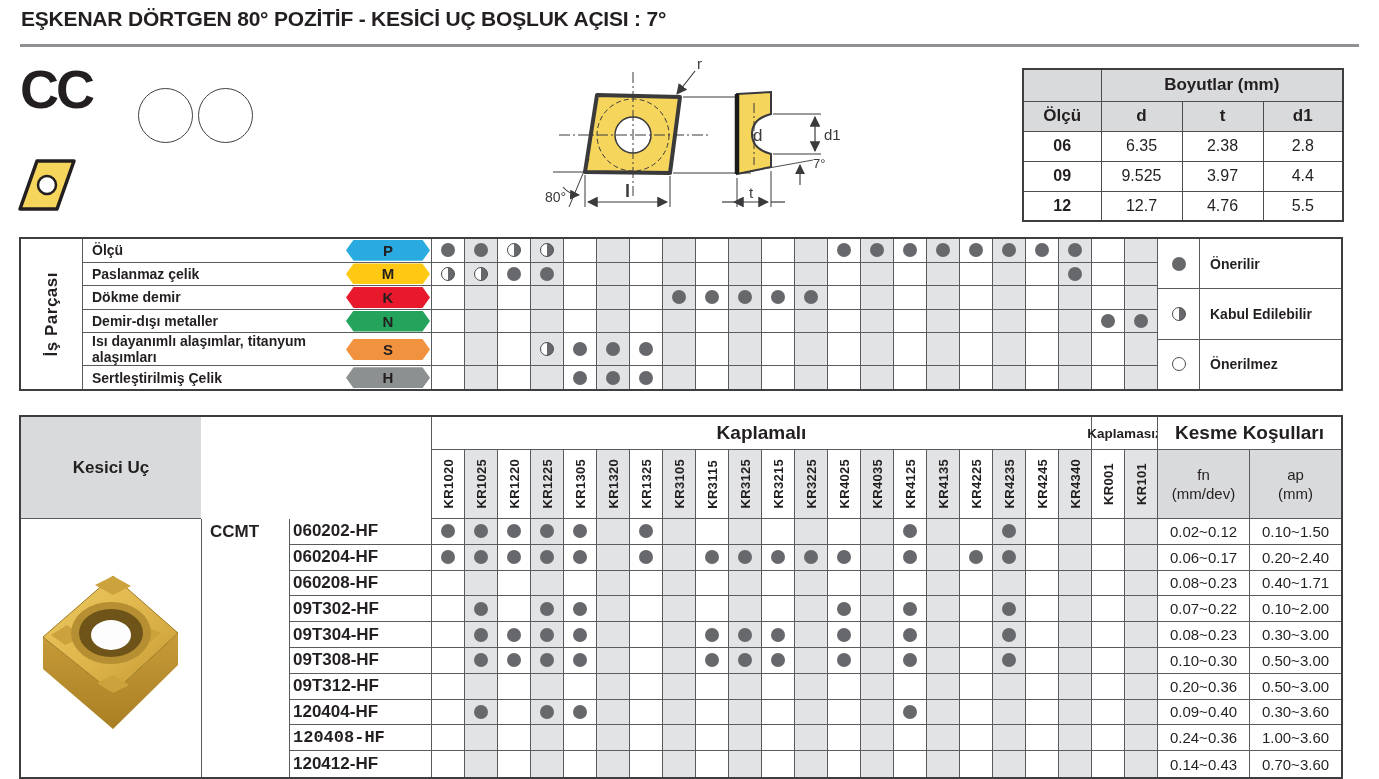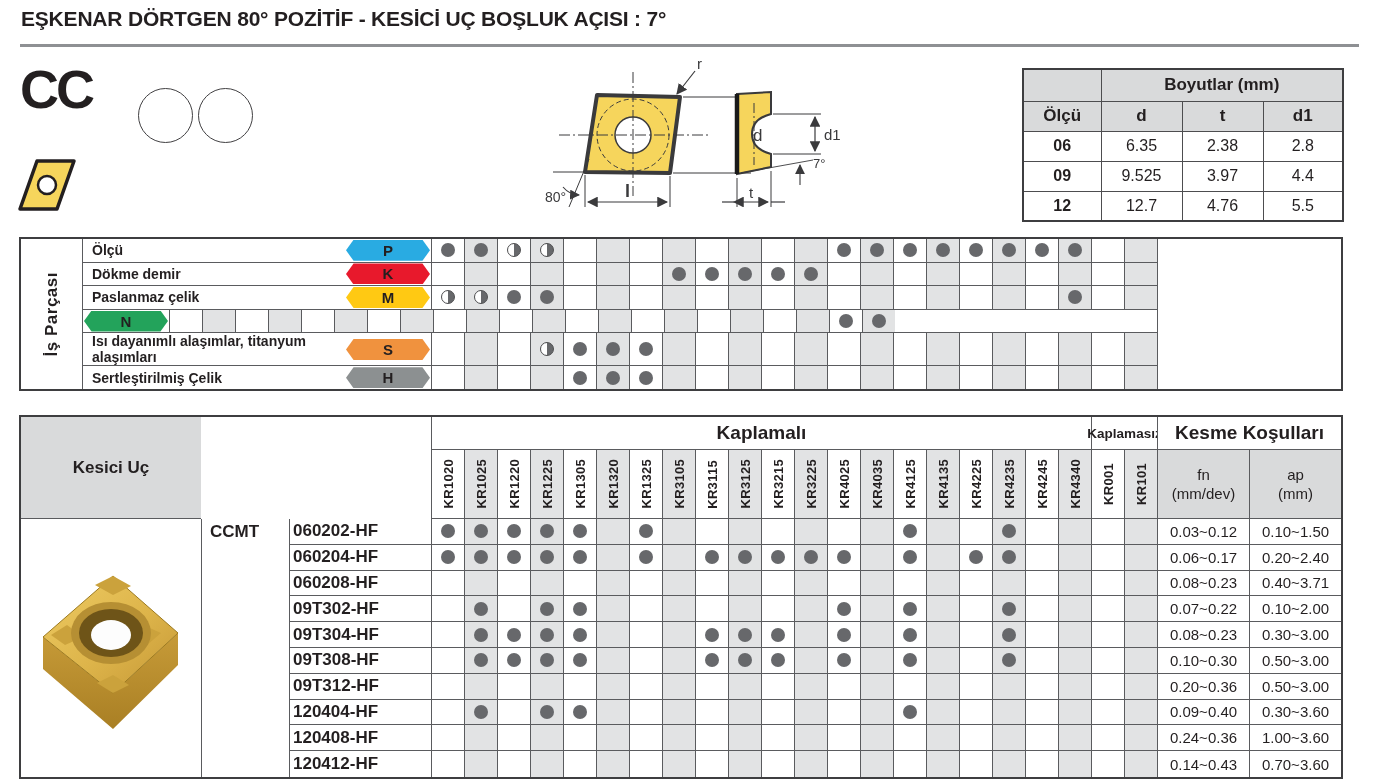--- a/index.html
+++ b/index.html
@@ -226,20 +226,58 @@
         <div class="g-cell">
           <div class="dot"></div>
         </div>
         <div class="g-cell alt">
           <div class="dot"></div>
         </div>
         <div class="g-cell"></div>
         <div class="g-cell alt"></div>
       </div>
       <div class="m-row">
+        <div class="m-label">Paslanmaz çelik</div>
+        <div class="m-chev">
+          <div class="chev" style="background: rgb(255, 201, 19);">M</div>
+        </div>
+        <div class="g-cell">
+          <div class="dot-half"></div>
+        </div>
+        <div class="g-cell alt">
+          <div class="dot-half"></div>
+        </div>
+        <div class="g-cell">
+          <div class="dot"></div>
+        </div>
+        <div class="g-cell alt">
+          <div class="dot"></div>
+        </div>
+        <div class="g-cell"></div>
+        <div class="g-cell alt"></div>
+        <div class="g-cell"></div>
+        <div class="g-cell alt"></div>
+        <div class="g-cell"></div>
+        <div class="g-cell alt"></div>
+        <div class="g-cell"></div>
+        <div class="g-cell alt"></div>
+        <div class="g-cell"></div>
+        <div class="g-cell alt"></div>
+        <div class="g-cell"></div>
+        <div class="g-cell alt"></div>
+        <div class="g-cell"></div>
+        <div class="g-cell alt"></div>
+        <div class="g-cell"></div>
+        <div class="g-cell alt">
+          <div class="dot"></div>
+        </div>
+        <div class="g-cell"></div>
+        <div class="g-cell alt"></div>
+      </div>
+      <div class="m-row">
         <div class="m-label">Dökme demir</div>
         <div class="m-chev">
           <div class="chev" style="background: rgb(232, 25, 44);">K</div>
         </div>
         <div class="g-cell"></div>
         <div class="g-cell alt"></div>
         <div class="g-cell"></div>
         <div class="g-cell alt"></div>
         <div class="g-cell"></div>
         <div class="g-cell alt"></div>
@@ -264,58 +302,21 @@
         <div class="g-cell"></div>
         <div class="g-cell alt"></div>
         <div class="g-cell"></div>
         <div class="g-cell alt"></div>
         <div class="g-cell"></div>
         <div class="g-cell alt"></div>
         <div class="g-cell"></div>
         <div class="g-cell alt"></div>
       </div>
       <div class="m-row">
-        <div class="m-label">Paslanmaz çelik</div>
-        <div class="m-chev">
-          <div class="chev" style="background: rgb(255, 201, 19);">M</div>
-        </div>
-        <div class="g-cell">
-          <div class="dot-half"></div>
-        </div>
-        <div class="g-cell alt">
-          <div class="dot-half"></div>
-        </div>
-        <div class="g-cell">
-          <div class="dot"></div>
-        </div>
-        <div class="g-cell alt">
-          <div class="dot"></div>
-        </div>
-        <div class="g-cell"></div>
-        <div class="g-cell alt"></div>
-        <div class="g-cell"></div>
-        <div class="g-cell alt"></div>
-        <div class="g-cell"></div>
-        <div class="g-cell alt"></div>
-        <div class="g-cell"></div>
-        <div class="g-cell alt"></div>
-        <div class="g-cell"></div>
-        <div class="g-cell alt"></div>
-        <div class="g-cell"></div>
-        <div class="g-cell alt"></div>
-        <div class="g-cell"></div>
-        <div class="g-cell alt"></div>
-        <div class="g-cell"></div>
-        <div class="g-cell alt">
-          <div class="dot"></div>
-        </div>
-        <div class="g-cell"></div>
-        <div class="g-cell alt"></div>
-      </div>
-      <div class="m-row">
+        <div class="m-label">Demir-dışı metaller</div>
         <div class="m-chev">
           <div class="chev" style="background: rgb(35, 163, 91);">N</div>
         </div>
         <div class="g-cell"></div>
         <div class="g-cell alt"></div>
         <div class="g-cell"></div>
         <div class="g-cell alt"></div>
         <div class="g-cell"></div>
         <div class="g-cell alt"></div>
         <div class="g-cell"></div>
@@ -404,20 +405,40 @@
         <div class="g-cell alt"></div>
         <div class="g-cell"></div>
         <div class="g-cell alt"></div>
         <div class="g-cell"></div>
         <div class="g-cell alt"></div>
         <div class="g-cell"></div>
         <div class="g-cell alt"></div>
       </div>
     </div>
   <div class="legend">
+    <div style="display:flex;flex-direction:column;flex:1">
+        <div class="leg-item">
+          <div class="leg-sym">
+            <div class="dot"></div>
+          </div>
+          <div class="leg-text">Önerilir</div>
+        </div>
+        <div class="leg-item">
+          <div class="leg-sym">
+            <div class="dot-half"></div>
+          </div>
+          <div class="leg-text">Kabul Edilebilir</div>
+        </div>
+        <div class="leg-item">
+          <div class="leg-sym">
+            <div class="dot-empty"></div>
+          </div>
+          <div class="leg-text">Önerilmez</div>
+        </div>
+      </div>
   </div>
 </div>
 
 <div class="prod">
   <div class="hcell" style="grid-column:1;grid-row:1/3">Kesici Uç</div>
   <div class="h-group kapla" style="grid-column:4/24;grid-row:1">Kaplamalı</div>
   <div class="h-group kaplasiz" style="grid-column:24/26;grid-row:1">Kaplamasız</div>
   <div class="h-group kesme" style="grid-column:26/28;grid-row:1">Kesme Koşulları</div>
   <div class="fnap-head" style="grid-column:26">
     <span>fn</span>
@@ -552,21 +573,21 @@
     </div>
     <div class="p-cell alt" style="grid-area: 3 / 19;"></div>
     <div class="p-cell" style="grid-area: 3 / 20;"></div>
     <div class="p-cell alt" style="grid-area: 3 / 21;">
       <div class="dot"></div>
     </div>
     <div class="p-cell" style="grid-area: 3 / 22;"></div>
     <div class="p-cell alt" style="grid-area: 3 / 23;"></div>
     <div class="p-cell" style="grid-area: 3 / 24;"></div>
     <div class="p-cell alt" style="grid-area: 3 / 25;"></div>
-    <div class="fnap" style="grid-area: 3 / 26;">0.03~0.12</div>
+    <div class="fnap" style="grid-area: 3 / 26;">0.02~0.12</div>
     <div class="fnap" style="grid-area: 3 / 27;">0.10~1.50</div>
     <div class="code-cell" style="grid-row: 4;">060204-HF</div>
     <div class="p-cell" style="grid-area: 4 / 4;">
       <div class="dot"></div>
     </div>
     <div class="p-cell alt" style="grid-area: 4 / 5;">
       <div class="dot"></div>
     </div>
     <div class="p-cell" style="grid-area: 4 / 6;">
       <div class="dot"></div>
@@ -631,21 +652,21 @@
     <div class="p-cell alt" style="grid-area: 5 / 17;"></div>
     <div class="p-cell" style="grid-area: 5 / 18;"></div>
     <div class="p-cell alt" style="grid-area: 5 / 19;"></div>
     <div class="p-cell" style="grid-area: 5 / 20;"></div>
     <div class="p-cell alt" style="grid-area: 5 / 21;"></div>
     <div class="p-cell" style="grid-area: 5 / 22;"></div>
     <div class="p-cell alt" style="grid-area: 5 / 23;"></div>
     <div class="p-cell" style="grid-area: 5 / 24;"></div>
     <div class="p-cell alt" style="grid-area: 5 / 25;"></div>
     <div class="fnap" style="grid-area: 5 / 26;">0.08~0.23</div>
-    <div class="fnap" style="grid-area: 5 / 27;">0.40~3.71</div>
+    <div class="fnap" style="grid-area: 5 / 27;">0.40~1.71</div>
     <div class="code-cell" style="grid-row: 6;">09T302-HF</div>
     <div class="p-cell" style="grid-area: 6 / 4;"></div>
     <div class="p-cell alt" style="grid-area: 6 / 5;">
       <div class="dot"></div>
     </div>
     <div class="p-cell" style="grid-area: 6 / 6;"></div>
     <div class="p-cell alt" style="grid-area: 6 / 7;">
       <div class="dot"></div>
     </div>
     <div class="p-cell" style="grid-area: 6 / 8;">
@@ -817,21 +838,21 @@
     </div>
     <div class="p-cell alt" style="grid-area: 10 / 19;"></div>
     <div class="p-cell" style="grid-area: 10 / 20;"></div>
     <div class="p-cell alt" style="grid-area: 10 / 21;"></div>
     <div class="p-cell" style="grid-area: 10 / 22;"></div>
     <div class="p-cell alt" style="grid-area: 10 / 23;"></div>
     <div class="p-cell" style="grid-area: 10 / 24;"></div>
     <div class="p-cell alt" style="grid-area: 10 / 25;"></div>
     <div class="fnap" style="grid-area: 10 / 26;">0.09~0.40</div>
     <div class="fnap" style="grid-area: 10 / 27;">0.30~3.60</div>
-    <div class="code-cell" style="grid-row: 11;">120408-HF</div>
+    <div class="code-cell" style="grid-row: 11; font-family: Liberation Mono, monospace;">120408-HF</div>
     <div class="p-cell" style="grid-area: 11 / 4;"></div>
     <div class="p-cell alt" style="grid-area: 11 / 5;"></div>
     <div class="p-cell" style="grid-area: 11 / 6;"></div>
     <div class="p-cell alt" style="grid-area: 11 / 7;"></div>
     <div class="p-cell" style="grid-area: 11 / 8;"></div>
     <div class="p-cell alt" style="grid-area: 11 / 9;"></div>
     <div class="p-cell" style="grid-area: 11 / 10;"></div>
     <div class="p-cell alt" style="grid-area: 11 / 11;"></div>
     <div class="p-cell" style="grid-area: 11 / 12;"></div>
     <div class="p-cell alt" style="grid-area: 11 / 13;"></div>

